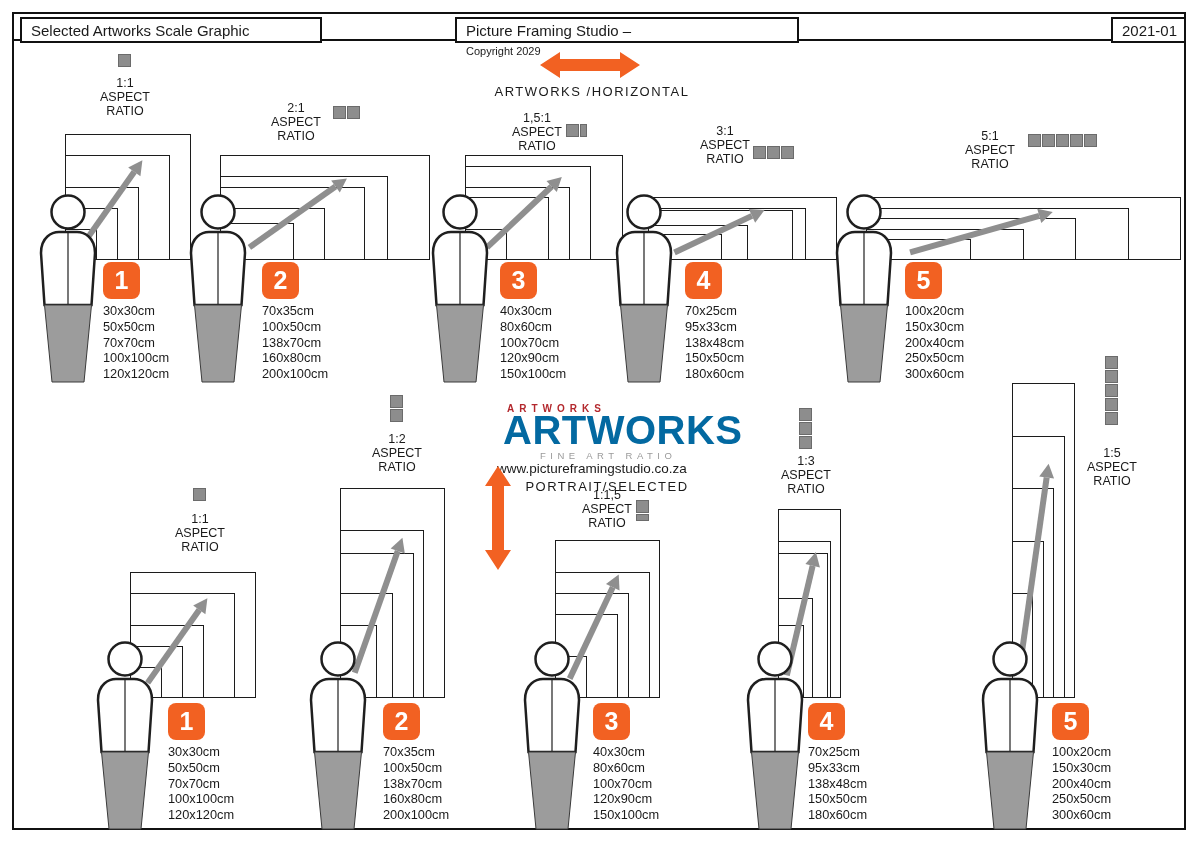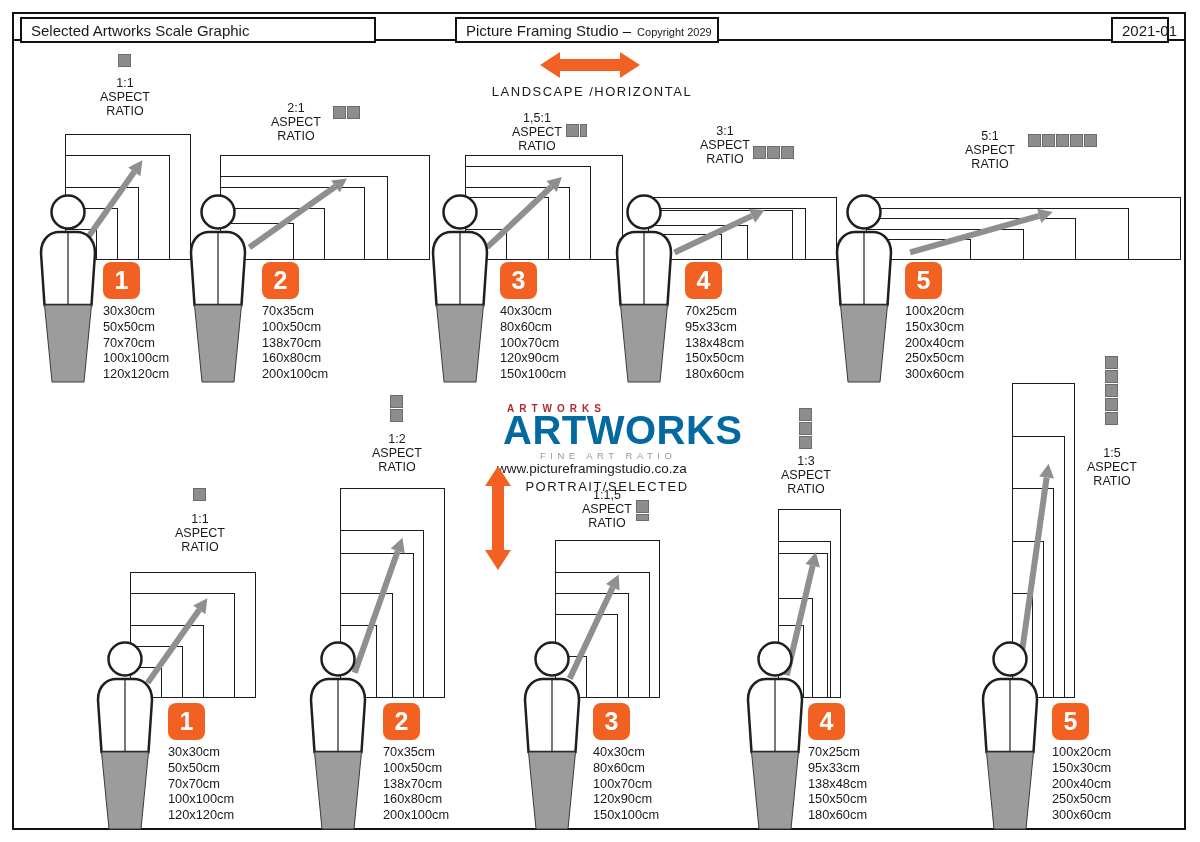--- a/index.html
+++ b/index.html
@@ -59,35 +59,35 @@
       <path d="M13,60 C13,44 24,39 31,39 L49,39 C56,39 67,44 67,60 L63.5,112 L16.5,112 Z" fill="#ffffff" stroke="#1f1f1f" stroke-width="2.5"></path>
       <line x1="40" y1="40" x2="40" y2="111" stroke="#1f1f1f" stroke-width="1.2"></line>
       <path d="M16.5,112 L63.5,112 L56,189 L24,189 Z" fill="var(--figure-gray,#9c9c9c)" stroke="#3a3a3a" stroke-width="1"></path>
     </g>
   </defs>
 </svg>
 
 <div class="page-border"></div>
 <div class="header-line"></div>
 
-<div class="hbox" style="left:20px; width:356px;">
+<div class="hbox" style="left:20px; width:302px;">
   <span>Selected Artworks Scale Graphic</span>
 </div>
-<div class="hbox" style="left:455px; width:264px;">
+<div class="hbox" style="left:455px; width:344px;flex-direction:column;">
   <span>Picture Framing Studio –</span>
   <span class="small">Copyright 2029</span>
 </div>
-<div class="hbox" style="left:1111px; width:58px;">
+<div class="hbox" style="left:1111px; width:75px;">
   <span>2021-01</span>
 </div>
 
 <svg class="dbl-arrow" style="left:540px; top:49px;" width="100" height="32" viewBox="0 0 100 32">
   <polygon points="0,16 20,3 20,10 80,10 80,3 100,16 80,29 80,22 20,22 20,29" style="fill:var(--accent,#F26122)"></polygon>
 </svg>
-<div class="orient-label" style="left:467px; top:84px; width:250px;">LANDSCAPE /HORIZONTAL</div>
+<div class="orient-label" style="left:467px; top:84px; width:250px;">ARTWORKS /HORIZONTAL</div>
 
 <section>
   <div class="icon icon-h" style="left:118px; top:54px;">
       <span class="icon-cell" style="width: 13px; height: 13px;"></span>
     </div>
   <div class="ratio-label" style="left:77px; top:76px;">
     <div>1:1</div>
     <div>ASPECT</div>
     <div>RATIO</div>
   </div>

